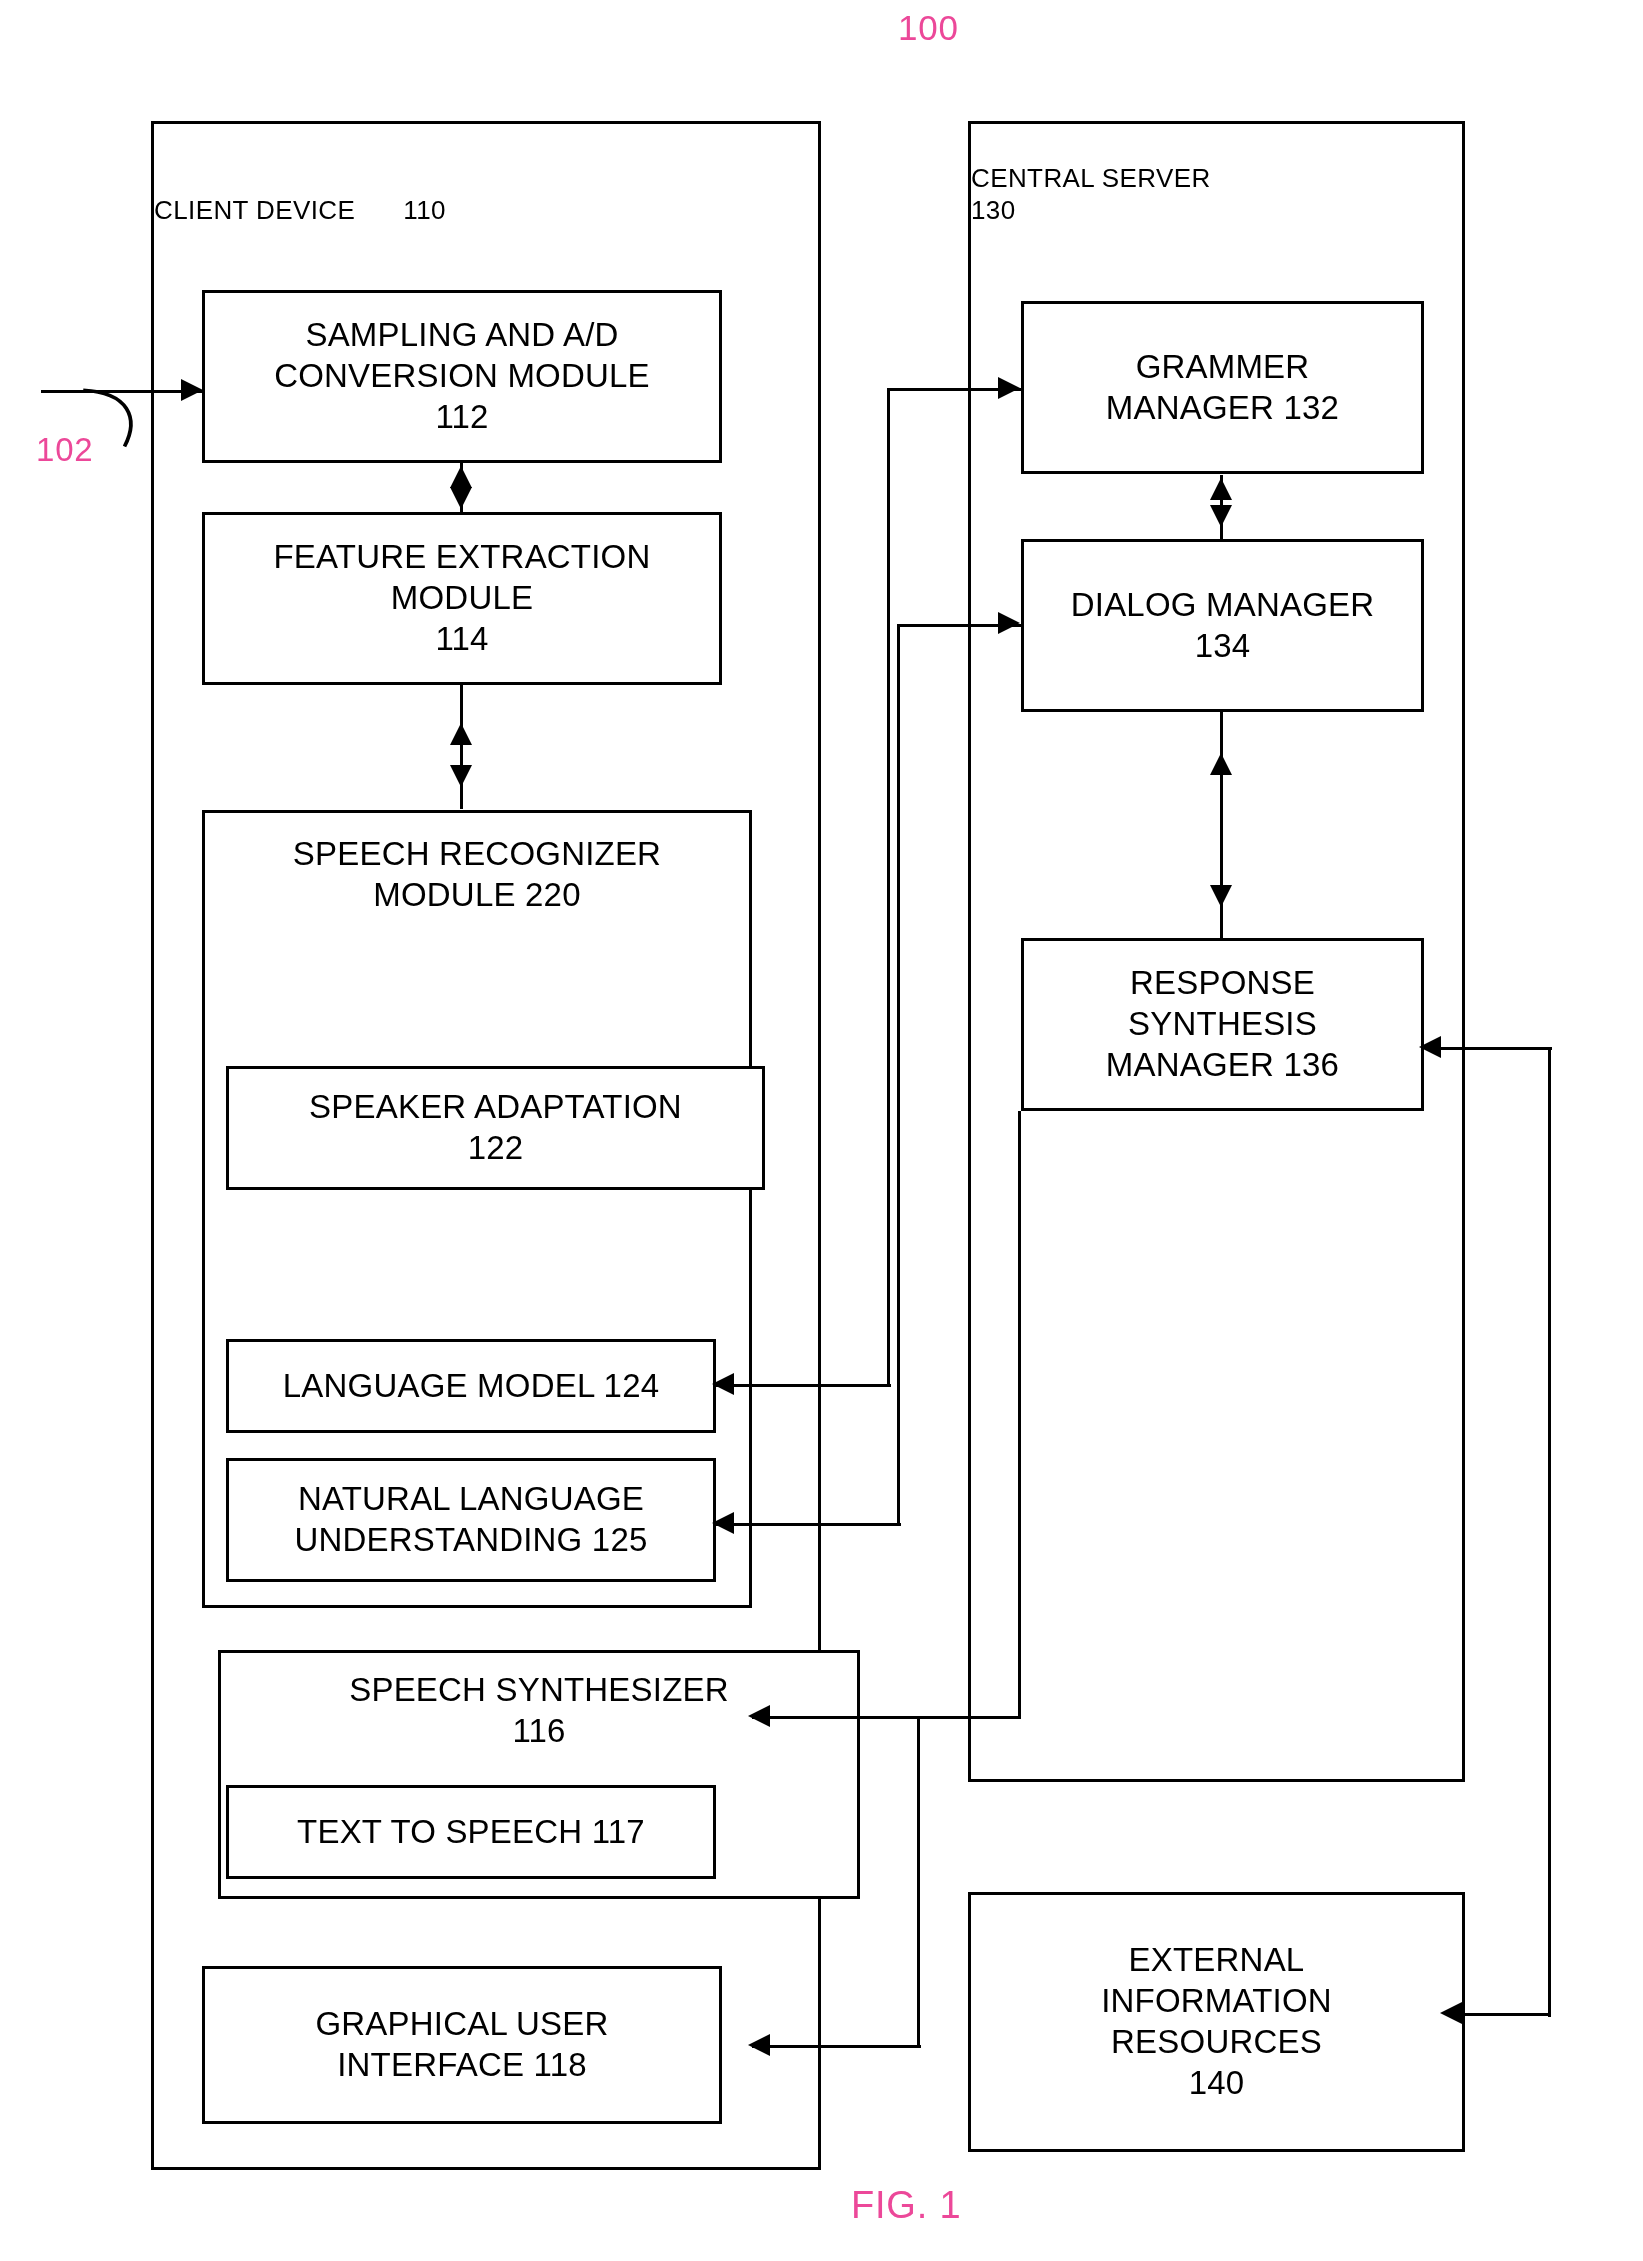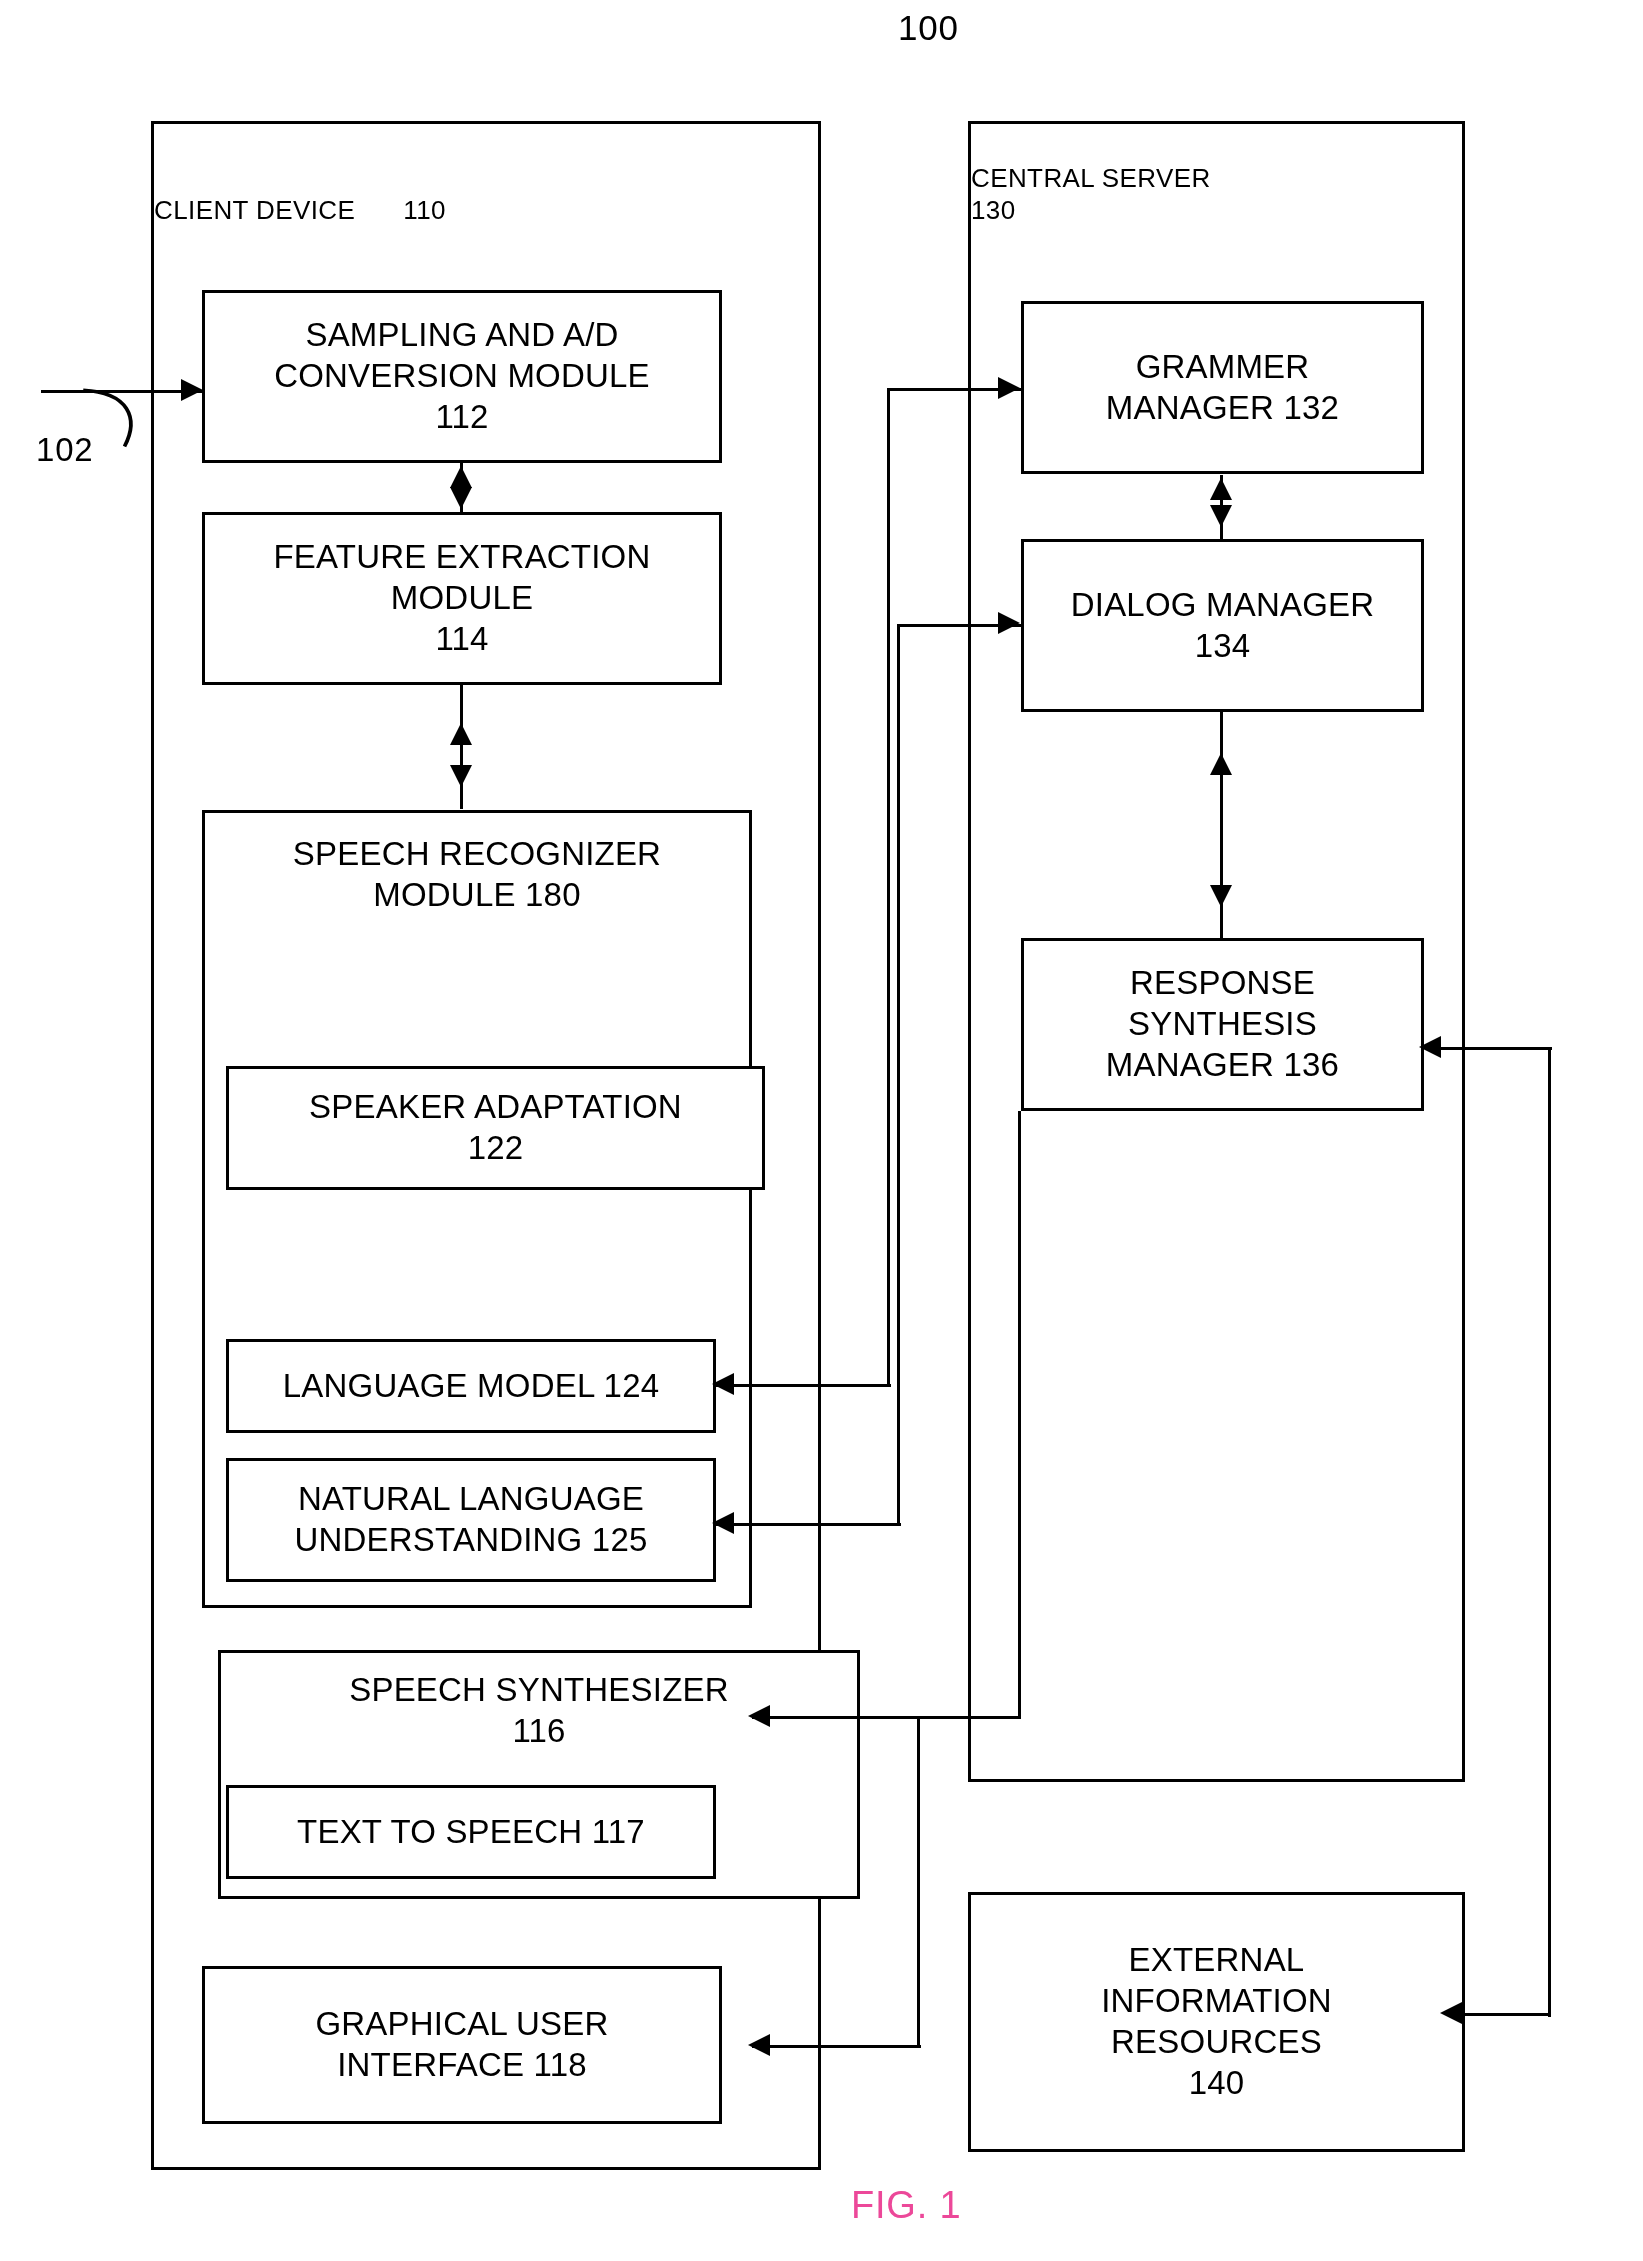--- a/index.html
+++ b/index.html
@@ -13,21 +13,21 @@
     width:1644px;
     height:2261px;
     background:#ffffff;
     overflow:hidden;
   }
 
   .fignum{
     position:absolute;
     font-size:35px;
     letter-spacing:0.8px;
-    color:#000000;
+    color:#ec4899;
     white-space:nowrap;
   }
   .figcap{
     position:absolute;
     font-size:38px;
     letter-spacing:0.8px;
     color:#ec4899;
     white-space:nowrap;
   }
 
@@ -120,21 +120,21 @@
   </div>
 
   <div class="box" style="left:202px;top:512px;width:520px;height:173px;">
     <span class="box-label">FEATURE EXTRACTION
 MODULE
 114</span>
   </div>
 
   <div class="groupbox" style="left:202px;top:810px;width:550px;height:798px;">
     <div class="group-title" style="top:21px;">SPEECH RECOGNIZER
-MODULE       180</div>
+MODULE       220</div>
   </div>
 
 
   <div class="box thin" style="left:226px;top:1066px;width:539px;height:124px;">
     <span class="box-label">SPEAKER ADAPTATION
 122</span>
   </div>
 
 
   <div class="box thin" style="left:226px;top:1339px;width:490px;height:94px;">

